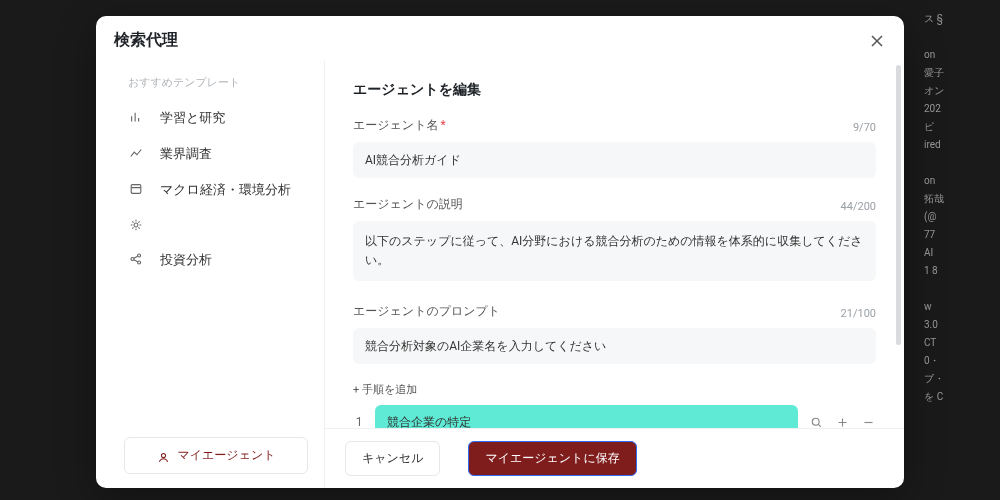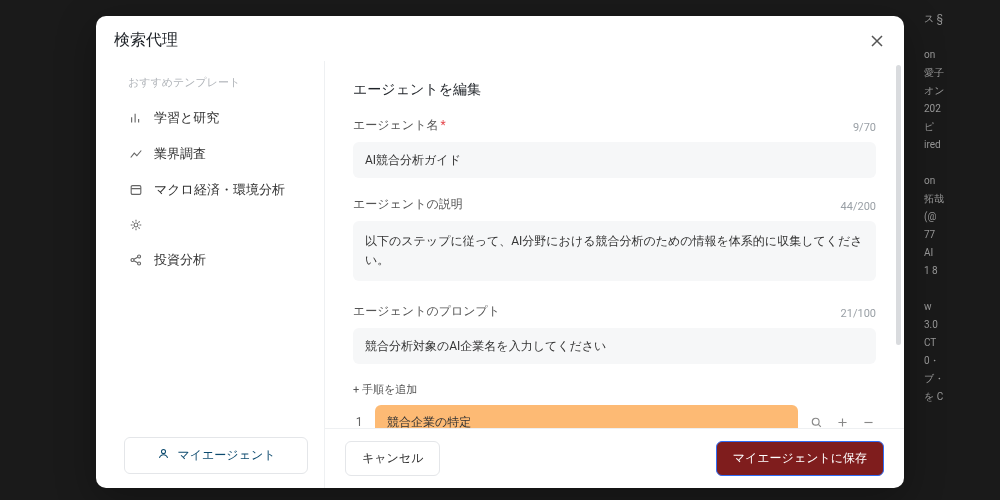--- a/index.html
+++ b/index.html
@@ -1,49 +1,49 @@
 <!DOCTYPE html>
 <html><head>
 <meta charset="utf-8">
 <style>
 *{box-sizing:border-box;margin:0;padding:0;font-family:-apple-system,BlinkMacSystemFont,"Segoe UI",Roboto,"Helvetica Neue",Arial,sans-serif}
 body{background:#1a1a1a;width:1000px;height:500px;overflow:hidden;position:relative}
 .bgnoise{position:absolute;right:0;top:0;width:80px;height:500px;color:#999;font-size:10px;line-height:1.8;padding:10px 4px;overflow:hidden}
 .modal{position:absolute;left:96px;top:16px;width:808px;height:472px;background:#fff;border-radius:10px;box-shadow:0 10px 40px rgba(0,0,0,.3);display:flex;flex-direction:column;overflow:hidden}
 .mhdr{display:flex;align-items:center;justify-content:space-between;padding:14px 18px 10px}
-.mtitle{font-size:16px;font-weight:400;color:#1f2328}
+.mtitle{font-size:16px;font-weight:700;color:#1f2328}
 .close{width:18px;height:18px;cursor:pointer;display:flex;align-items:center;justify-content:center;color:#555}
 .close svg{width:14px;height:14px}
 .body{flex:1;display:flex;overflow:hidden}
 .side{width:228px;padding:8px 12px 0 24px;display:flex;flex-direction:column}
 .shdr{font-size:11px;color:#b0b4b9;padding:6px 8px 10px}
-.sitem{display:flex;align-items:center;gap:10px;padding:9px 8px;border-radius:6px;font-size:13px;color:#333;cursor:pointer}
+.sitem{display:flex;gap:16px;padding:9px 8px;border-radius:6px;font-size:13px;color:#333;cursor:pointer}
 .sicon{width:16px;height:16px;display:flex;align-items:center;justify-content:center;color:#666}
 .sicon svg{width:14px;height:14px}
 .sfoot{margin-top:auto;padding:12px 4px 14px}
-.mybtn{width:100%;display:flex;align-items:flex-start;justify-content:center;gap:8px;padding:9px;border:1px solid #e4e6e9;border-radius:6px;background:#fff;font-size:12px;color:#0c4a6e;cursor:pointer}
+.mybtn{width:100%;display:flex;align-items:flex-end;justify-content:center;gap:8px;padding:9px;border:1px solid #e4e6e9;border-radius:6px;background:#fff;font-size:12px;color:#7f1d1d;cursor:pointer}
 .mybtn svg{width:13px;height:13px}
 .main{flex:1;display:flex;flex-direction:column;border-left:1px solid #eef0f2;overflow:hidden}
 .scroll{flex:1;overflow-y:auto;padding:20px 28px 10px 28px;position:relative}
 .sbar{position:absolute;right:3px;top:4px;width:5px;height:280px;background:#d9dbde;border-radius:3px}
-.h2{font-size:14px;font-weight:400;color:#1f2328;margin-bottom:18px}
+.h2{font-size:14px;font-weight:700;color:#1f2328;margin-bottom:18px}
 .field{margin-bottom:18px}
 .frow{display:flex;align-items:flex-end;justify-content:space-between;margin-bottom:8px}
 .flabel{font-size:12px;color:#555}
 .req{color:#e5484d;margin-left:2px}
 .counter{font-size:11px;color:#9aa0a6}
 .inp,.ta{width:100%;background:#f6f7f8;border:none;border-radius:6px;padding:11px 12px;font-size:12px;color:#333;outline:none}
 .ta{resize:none;min-height:54px;line-height:1.6}
 .steprow{display:flex;align-items:center;gap:10px}
 .stepnum{width:12px;font-size:12px;color:#666;text-align:center}
-.stepinp{flex:1;background:#fdba74;border:none;border-radius:6px;padding:10px 12px;font-size:12px;color:#333;outline:none}
+.stepinp{flex:1;background:#5eead4;border:none;border-radius:6px;padding:10px 12px;font-size:12px;color:#333;outline:none}
 .stepicn{width:16px;height:16px;display:flex;align-items:center;justify-content:center;color:#888;cursor:pointer}
 .stepicn svg{width:13px;height:13px}
 .addstep{font-size:11px;color:#555;cursor:pointer}
-.mftr{display:flex;justify-content:space-between;gap:10px;padding:12px 20px;border-top:1px solid #eef0f2}
+.mftr{display:flex;justify-content:flex-start;gap:28px;padding:12px 20px;border-top:1px solid #eef0f2}
 .btn{padding:8px 16px;border-radius:6px;font-size:12px;cursor:pointer;border:1px solid #e4e6e9;background:#fff;color:#333}
 .btn.primary{background:#7f1d1d;border-color:#2f6df6;color:#fff}
 </style>
 </head>
 <body>
 
 <div class="bgnoise">ス §<br><br>on<br>愛子<br>オン<br>202<br>ピ<br>ired<br><br>on<br>拓哉<br> (@<br>77<br>AI<br>1 8<br><br>w<br>3.0<br>CT<br>0・<br>ブ・<br>を C</div>
 
 <div class="modal">
   <div class="mhdr">

